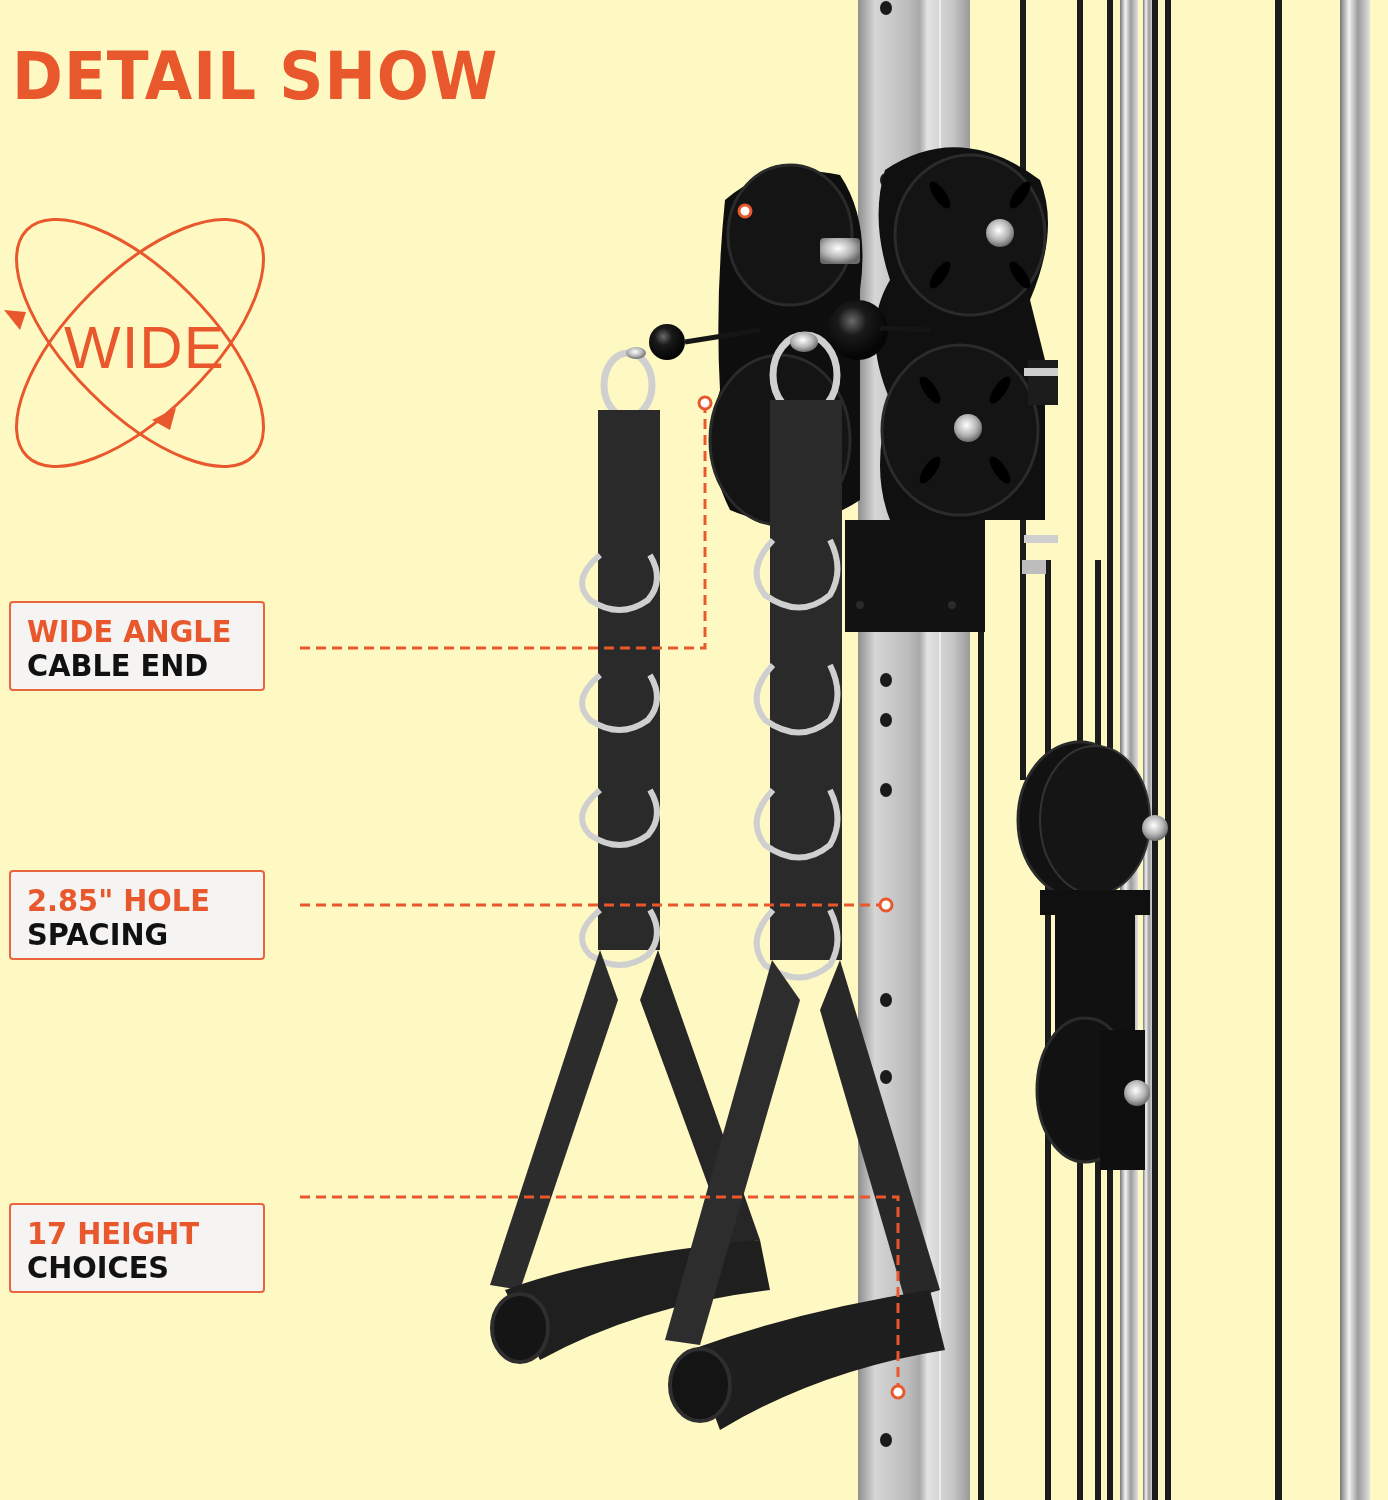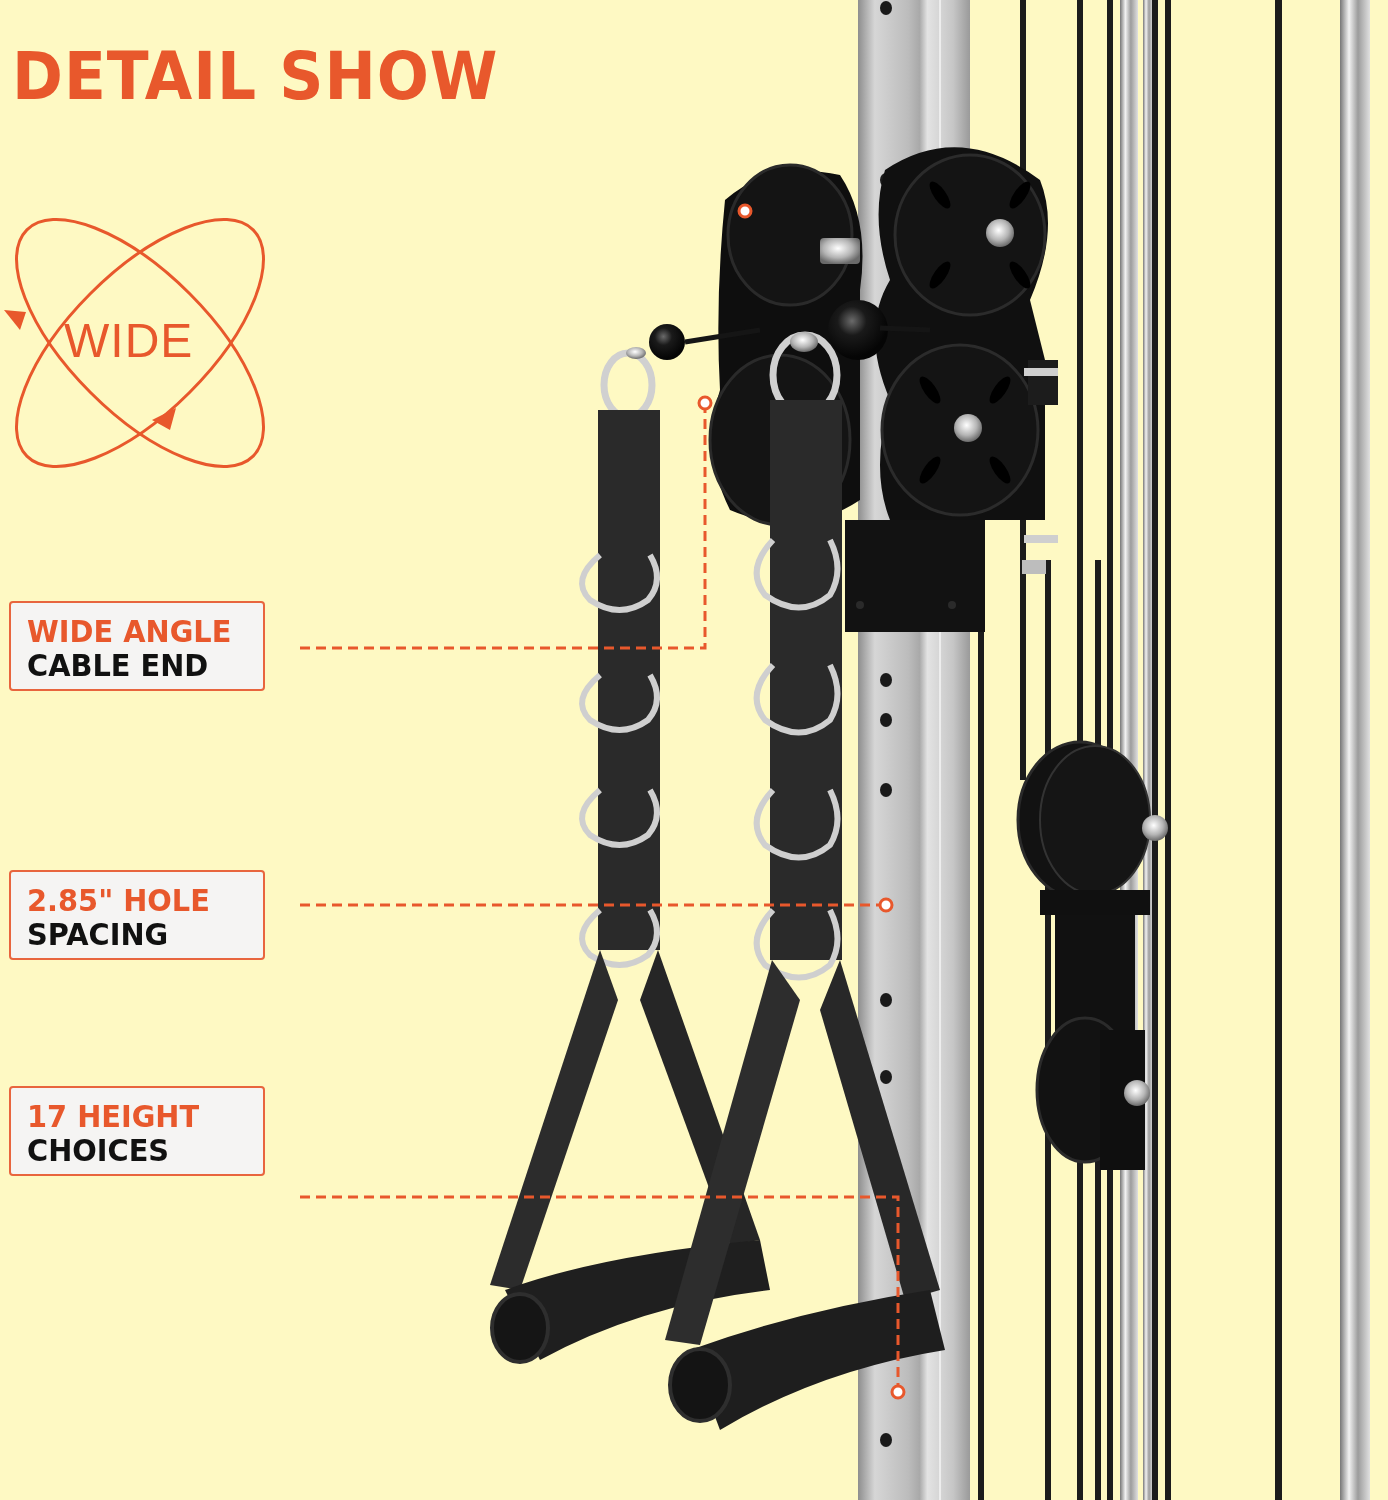--- a/index.html
+++ b/index.html
@@ -1,21 +1,21 @@
 <!DOCTYPE html>
 <html><head>
 <meta charset="utf-8">
 <style>
   html, body { margin:0; padding:0; background:#ffffff; }
   #stage { position:relative; width:1388px; height:1500px; overflow:hidden; background:#fef9c3; font-family:"DejaVu Sans", "Liberation Sans", sans-serif; }
   .abs { position:absolute; }
 
   
   #title { left:12px; top:44px; font-size:66px; font-weight:bold; color:#e8582c; letter-spacing:1px; line-height:1; transform:scaleX(0.93); transform-origin:left top; }
-  #wide-text { left:64px; top:313px; font-size:48px; color:#e8582c; font-family:"Liberation Sans", sans-serif; letter-spacing:1px; }
+  #wide-text { left:64px; top:313px; font-size:60px; color:#e8582c; font-family:"Liberation Sans", sans-serif; letter-spacing:1px; }
 
   
   .callout { position:absolute; left:9px; width:256px; height:90px; border:2px solid #e8653e; border-radius:4px; background:#f5f4f3; box-sizing:border-box; }
   .callout .line1 { position:absolute; left:16px; top:12px; font-size:31px; font-weight:bold; color:#e8582c; white-space:nowrap; transform:scaleX(0.93); transform-origin:left top; line-height:1.05; }
   .callout .line2 { position:absolute; left:16px; top:46px; font-size:31px; font-weight:bold; color:#111; white-space:nowrap; transform:scaleX(0.93); transform-origin:left top; line-height:1.05; }
 
   svg { position:absolute; left:0; top:0; }
 </style>
 </head>
 <body>
@@ -181,18 +181,18 @@
   <div id="wide-text" class="abs">WIDE</div>
 
   <div class="callout" style="top:601px;">
     <div class="line1">WIDE ANGLE</div>
     <div class="line2">CABLE END</div>
   </div>
   <div class="callout" style="top:870px;">
     <div class="line1">2.85" HOLE</div>
     <div class="line2">SPACING</div>
   </div>
-  <div class="callout" style="top:1086px;">
+  <div class="callout" style="top:1203px;">
     <div class="line1">17 HEIGHT</div>
     <div class="line2">CHOICES</div>
   </div>
 
 </div>
 
 </body></html>

